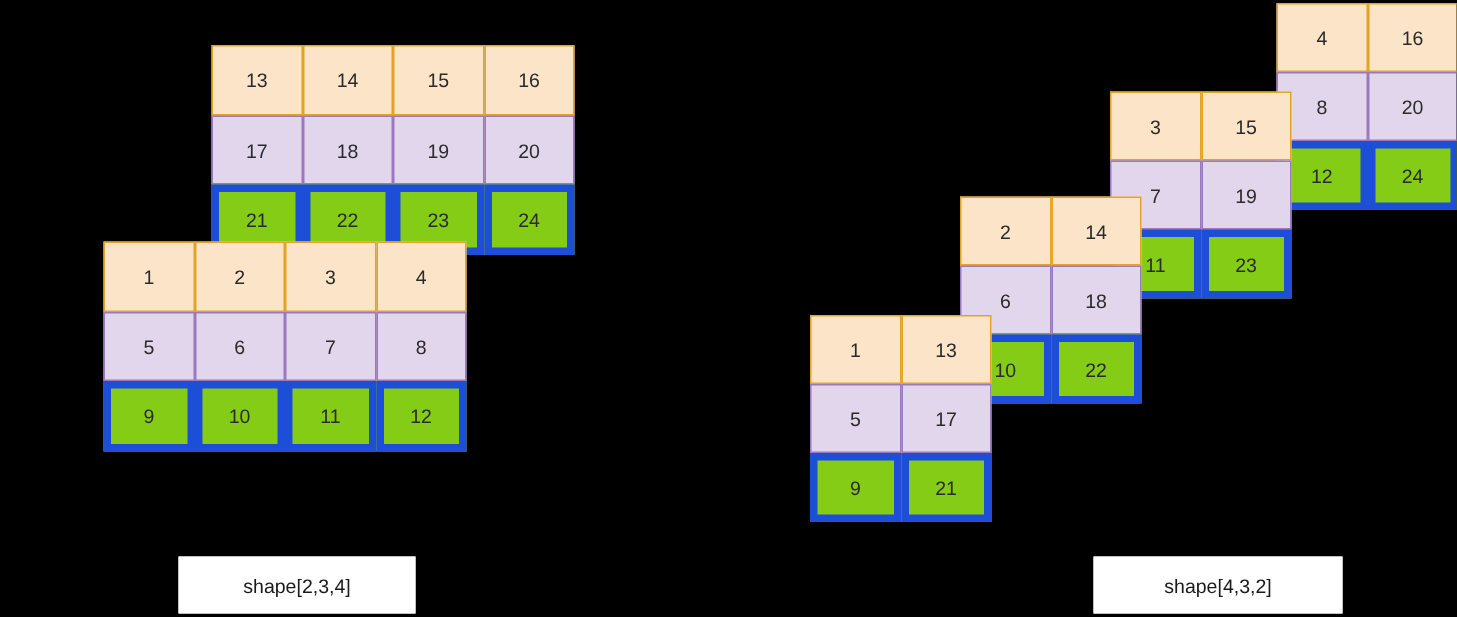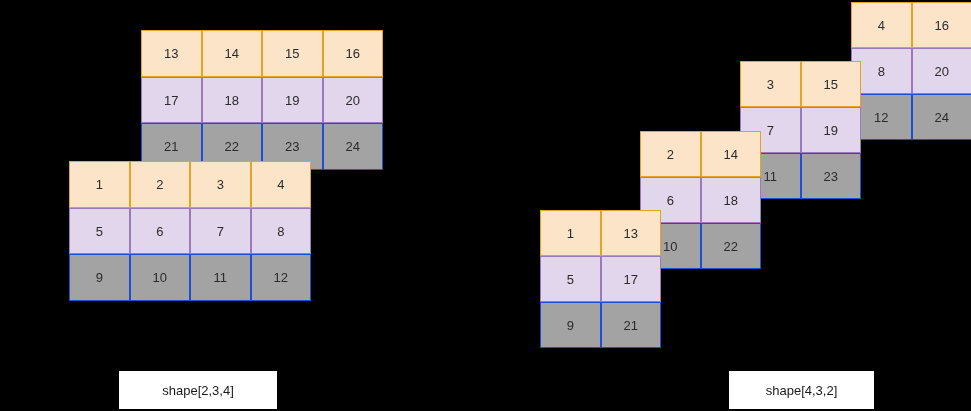--- a/index.html
+++ b/index.html
@@ -5,21 +5,21 @@
   html,body{margin:0;padding:0;background:#000;}
   body{width:971px;height:411px;position:relative;overflow:hidden;
        font-family:"Liberation Sans","DejaVu Sans",sans-serif;}
   .canvas{position:absolute;left:0;top:0;width:971px;height:411px;background:#000;}
 
   .grid{position:absolute;display:grid;box-sizing:border-box;}
   .cell{box-sizing:border-box;display:flex;align-items:center;justify-content:center;
         font-size:13px;color:#2b2b2b;line-height:1;}
   .c-orange{background:#fce4c8;border:1px solid #e3a324;}
   .c-purple{background:#e2d6ec;border:1px solid #9a79be;}
-  .c-green {background:#a3a3a3;border:1px solid #1d4ed8;}
+  .c-green {background:#84cc16;border:5px solid #1d4ed8;}
 
   .label-box{position:absolute;background:#ffffff;border:1px solid #ffffff;
              display:flex;align-items:center;justify-content:center;
              font-size:13px;color:#1a1a1a;box-sizing:border-box;}
 </style>
 </head>
 <body>
 
 <div class="canvas">
   <div id="diagram-root">
@@ -79,17 +79,17 @@
         <div class="cell c-green">22</div>
       </div>
       <div class="grid" style="left: 540px; top: 210px; grid-template-columns: repeat(2, 60.5px); grid-template-rows: repeat(3, 46px);">
         <div class="cell c-orange">1</div>
         <div class="cell c-orange">13</div>
         <div class="cell c-purple">5</div>
         <div class="cell c-purple">17</div>
         <div class="cell c-green">9</div>
         <div class="cell c-green">21</div>
       </div>
-      <div class="label-box" style="left: 729px; top: 371px; width: 145px; height: 38px;">
+      <div class="label-box" style="left: 729px; top: 371px; width: 166px; height: 38px;">
         <span>shape[4,3,2]</span>
       </div>
     </div>
 </div>
 
 </body></html>

